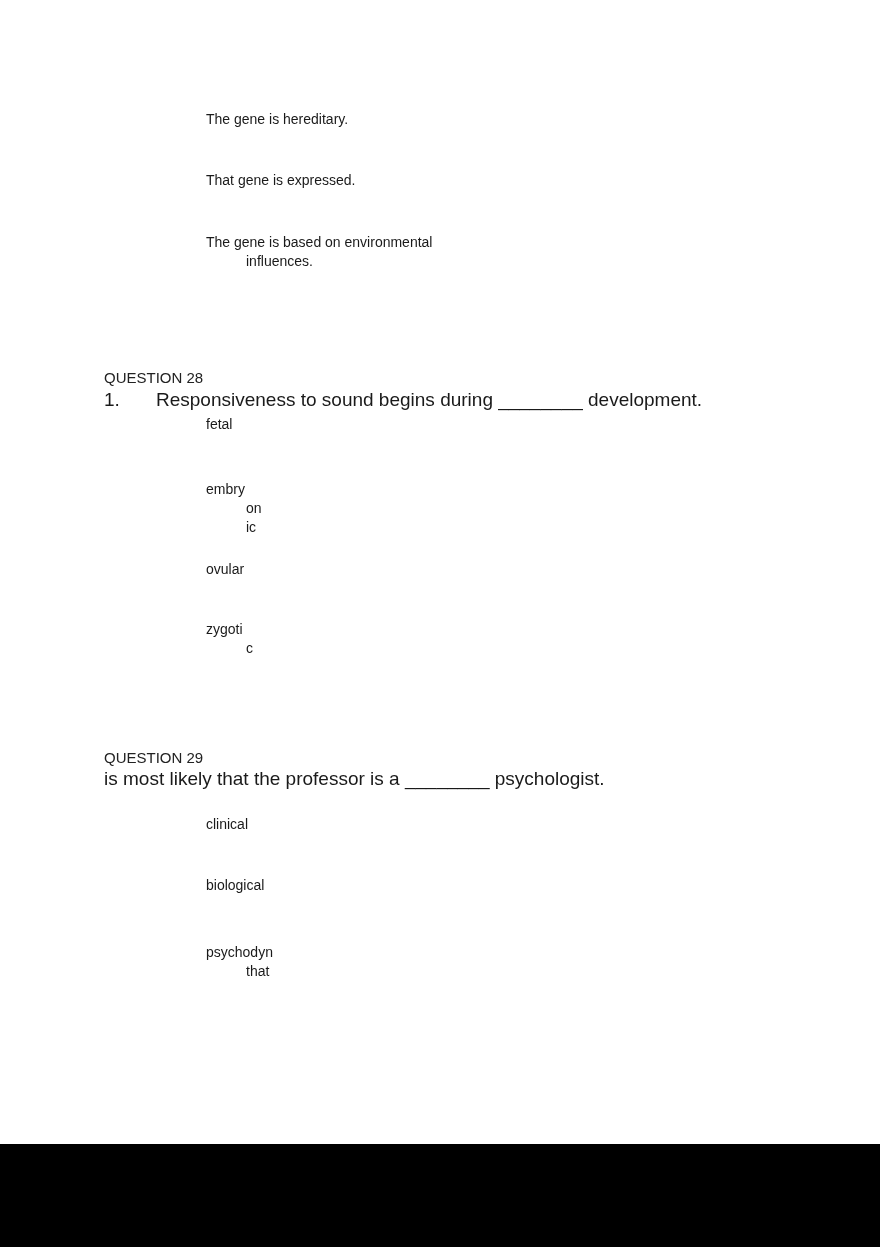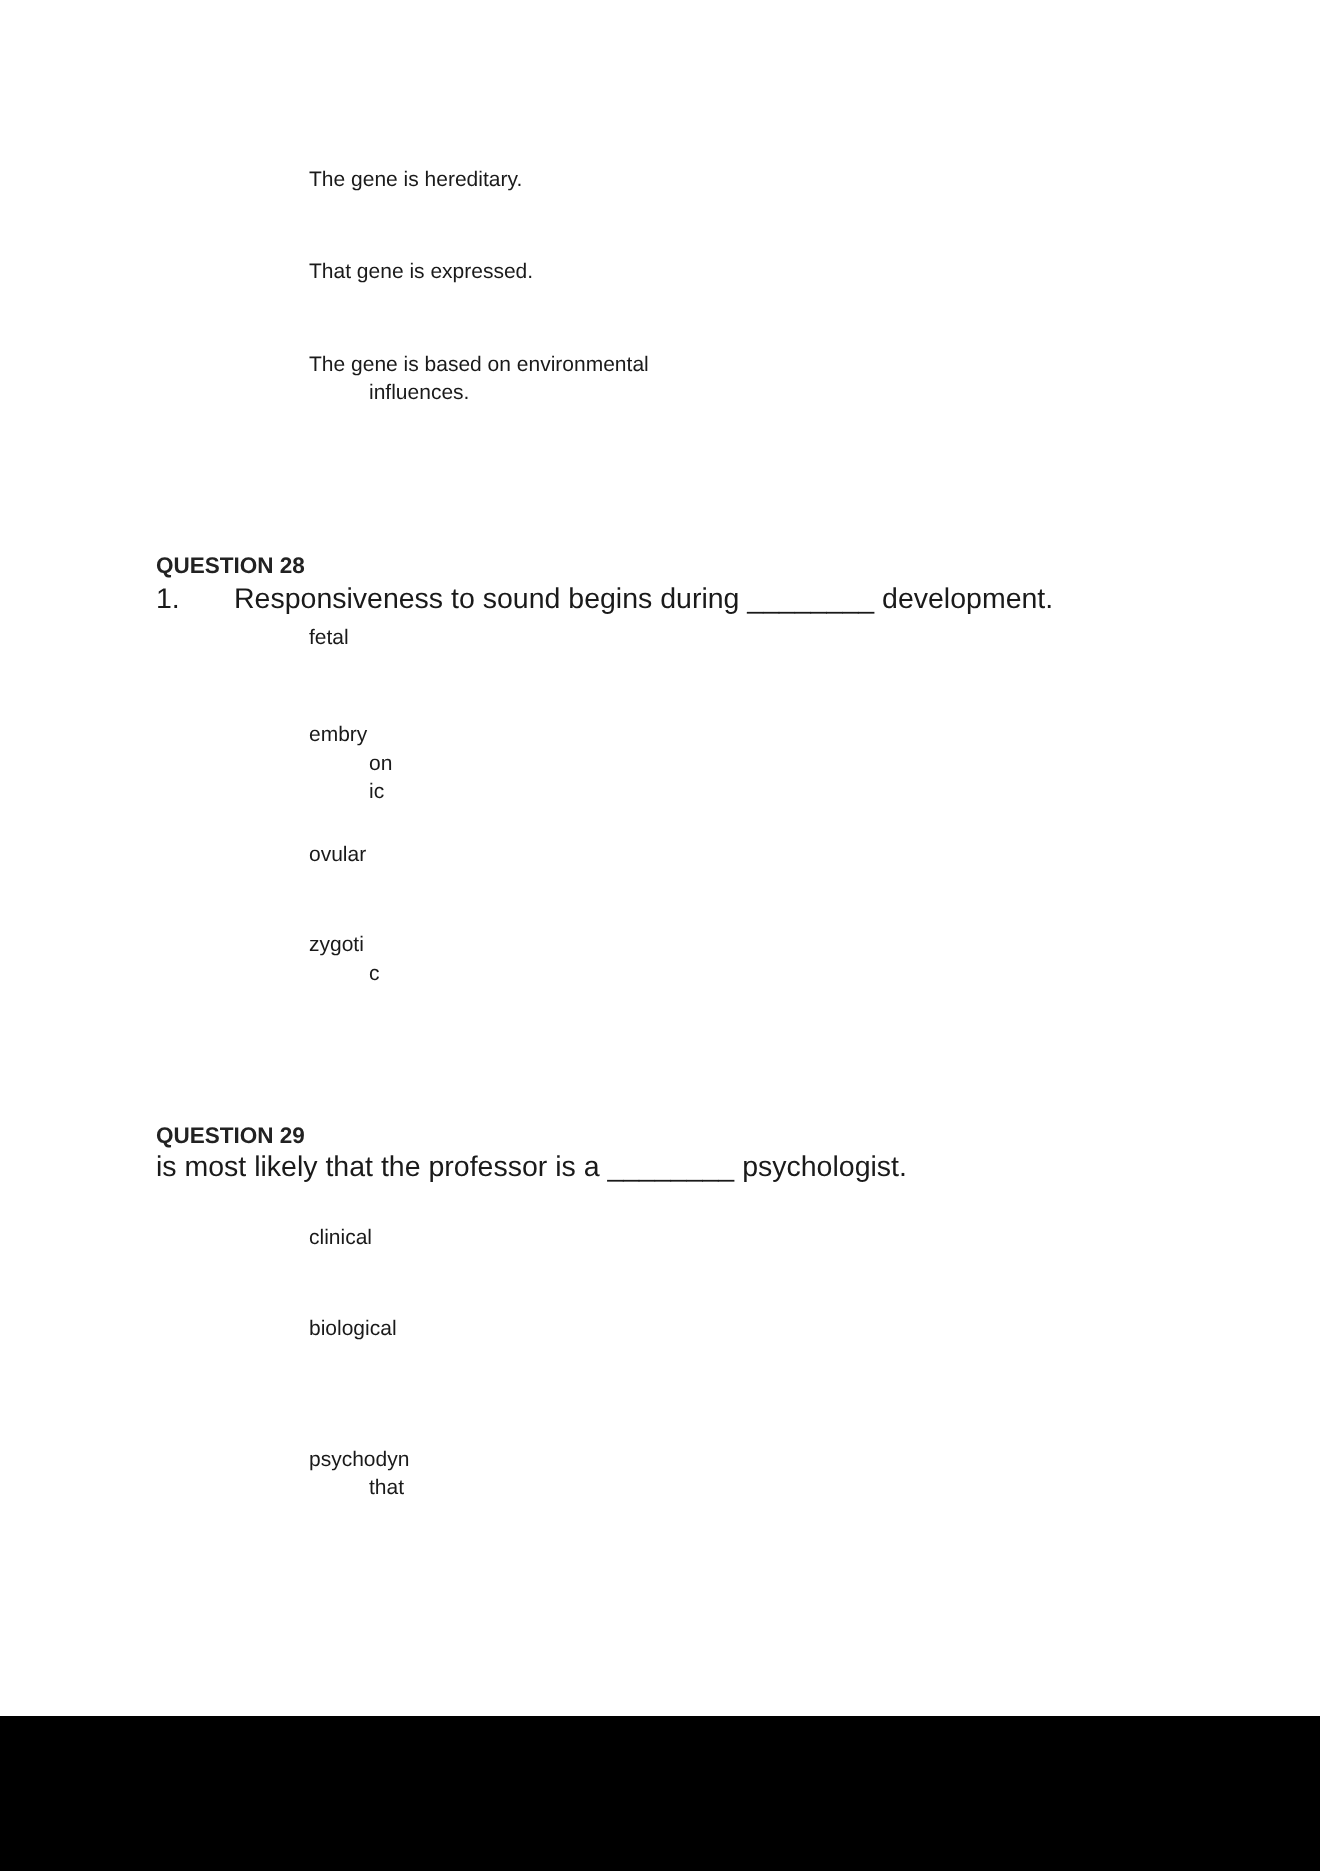--- a/index.html
+++ b/index.html
@@ -22,21 +22,21 @@
     line-height: 19px;
     color: #1a1a1a;
     cursor: pointer;
   }
   .opt .line { white-space: nowrap; }
   .opt .line.cont { margin-left: 40px; }
   .qheading {
     position: absolute;
     left: 104px;
     font-size: 15px;
-    font-weight: bold;
+    font-weight: normal;
     line-height: 20px;
     color: #222222;
     white-space: nowrap;
   }
   .qtext {
     position: absolute;
     left: 104px;
     font-size: 19px;
     line-height: 20px;
     color: #1a1a1a;
@@ -96,20 +96,20 @@
   <div class="qtext" style="top:769px">
     <div class="qline">is most likely that the professor is a ________ psychologist.</div>
   </div>
 
   <div class="opt" style="top:815px">
     <div class="line">clinical</div>
   </div>
   <div class="opt" style="top:876px">
     <div class="line">biological</div>
   </div>
-  <div class="opt" style="top:963px">
+  <div class="opt" style="top:943px">
     <div class="line">psychodyn</div>
     <div class="line cont">that</div>
   </div>
 
   <div class="footer-bar"></div>
 
 </div>
 
 </body></html>

